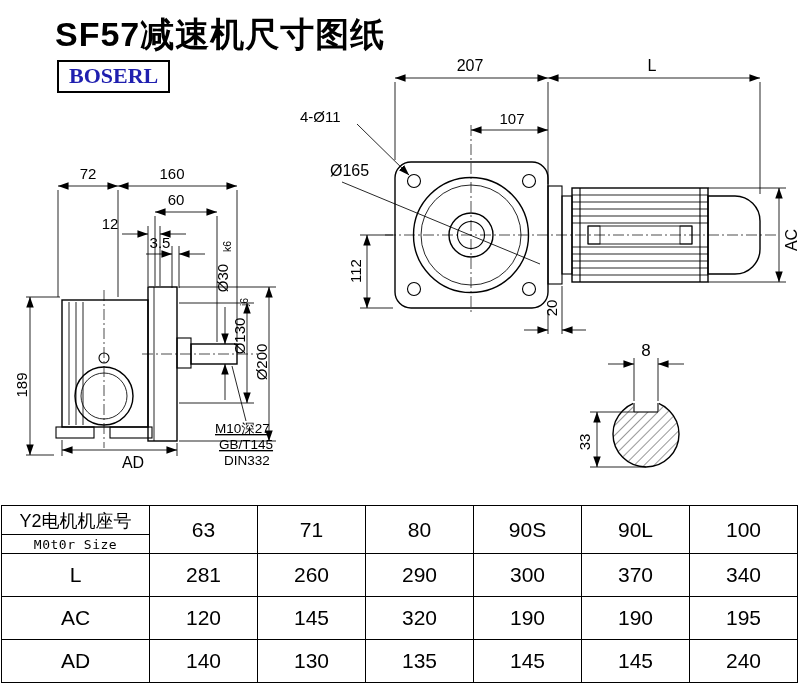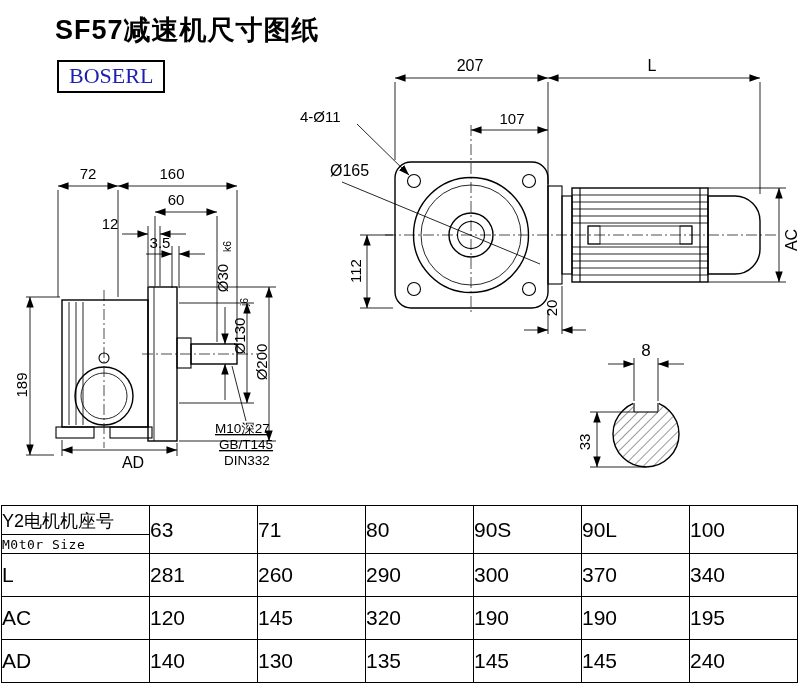--- a/index.html
+++ b/index.html
@@ -1,33 +1,33 @@
 <!DOCTYPE html>
 <html><head>
 <meta charset="utf-8">
 <style>
   *{margin:0;padding:0;box-sizing:border-box}
   html,body{width:800px;height:684px;background:#fff;overflow:hidden;position:relative;
     font-family:"Liberation Sans",sans-serif;color:#000}
-  .page-title{position:absolute;left:55px;top:12px;font-size:27px;font-weight:bold;letter-spacing:1px}
+  .page-title{position:absolute;left:55px;top:12px;font-size:34px;font-weight:bold;letter-spacing:1px}
   .brand-box{position:absolute;left:57px;top:60px;border:2px solid #000;padding:1px 10px 2px 10px;
-    font-family:"Liberation Serif",serif;font-size:22px;font-weight:normal;color:#1f1faf;background:#fff}
+    font-family:"Liberation Serif",serif;font-size:22px;font-weight:bold;color:#1f1faf;background:#fff}
   svg{position:absolute;left:0;top:0}
   svg text{font-family:"Liberation Sans",sans-serif;fill:#000}
   .o{fill:none;stroke:#000;stroke-width:1.4}
   .o2{fill:none;stroke:#000;stroke-width:1.1}
   .t{fill:none;stroke:#000;stroke-width:0.85}
   .cl{fill:none;stroke:#000;stroke-width:0.7;stroke-dasharray:11 3 2 3}
   .d{font-size:15px}
   .d16{font-size:16px}
   .d17{font-size:17px}
   .dsub{font-size:10.5px}
   .note{font-size:13.5px}
   .dim-table{position:absolute;left:1px;top:505px;border-collapse:collapse;table-layout:fixed;background:#fff}
-  .dim-table td{border:1px solid #000;text-align:left;vertical-align:middle;font-size:21px;padding:0}
+  .dim-table td{border:1px solid #000;text-align:center;vertical-align:middle;font-size:21px;padding:0}
   .dim-table .r-head td{height:48px}
   .dim-table .r-val td{height:43px}
   .head-cell .cn{font-size:18px;border-bottom:1px solid #000;padding:2px 0 1px 0}
   .head-cell .en{font-size:13px;font-family:"DejaVu Sans Mono",monospace;letter-spacing:.5px;padding-top:2px}
   .row-label{font-size:20px}
 </style>
 </head>
 <body>
 
 <div class="page-title">SF57减速机尺寸图纸</div>

